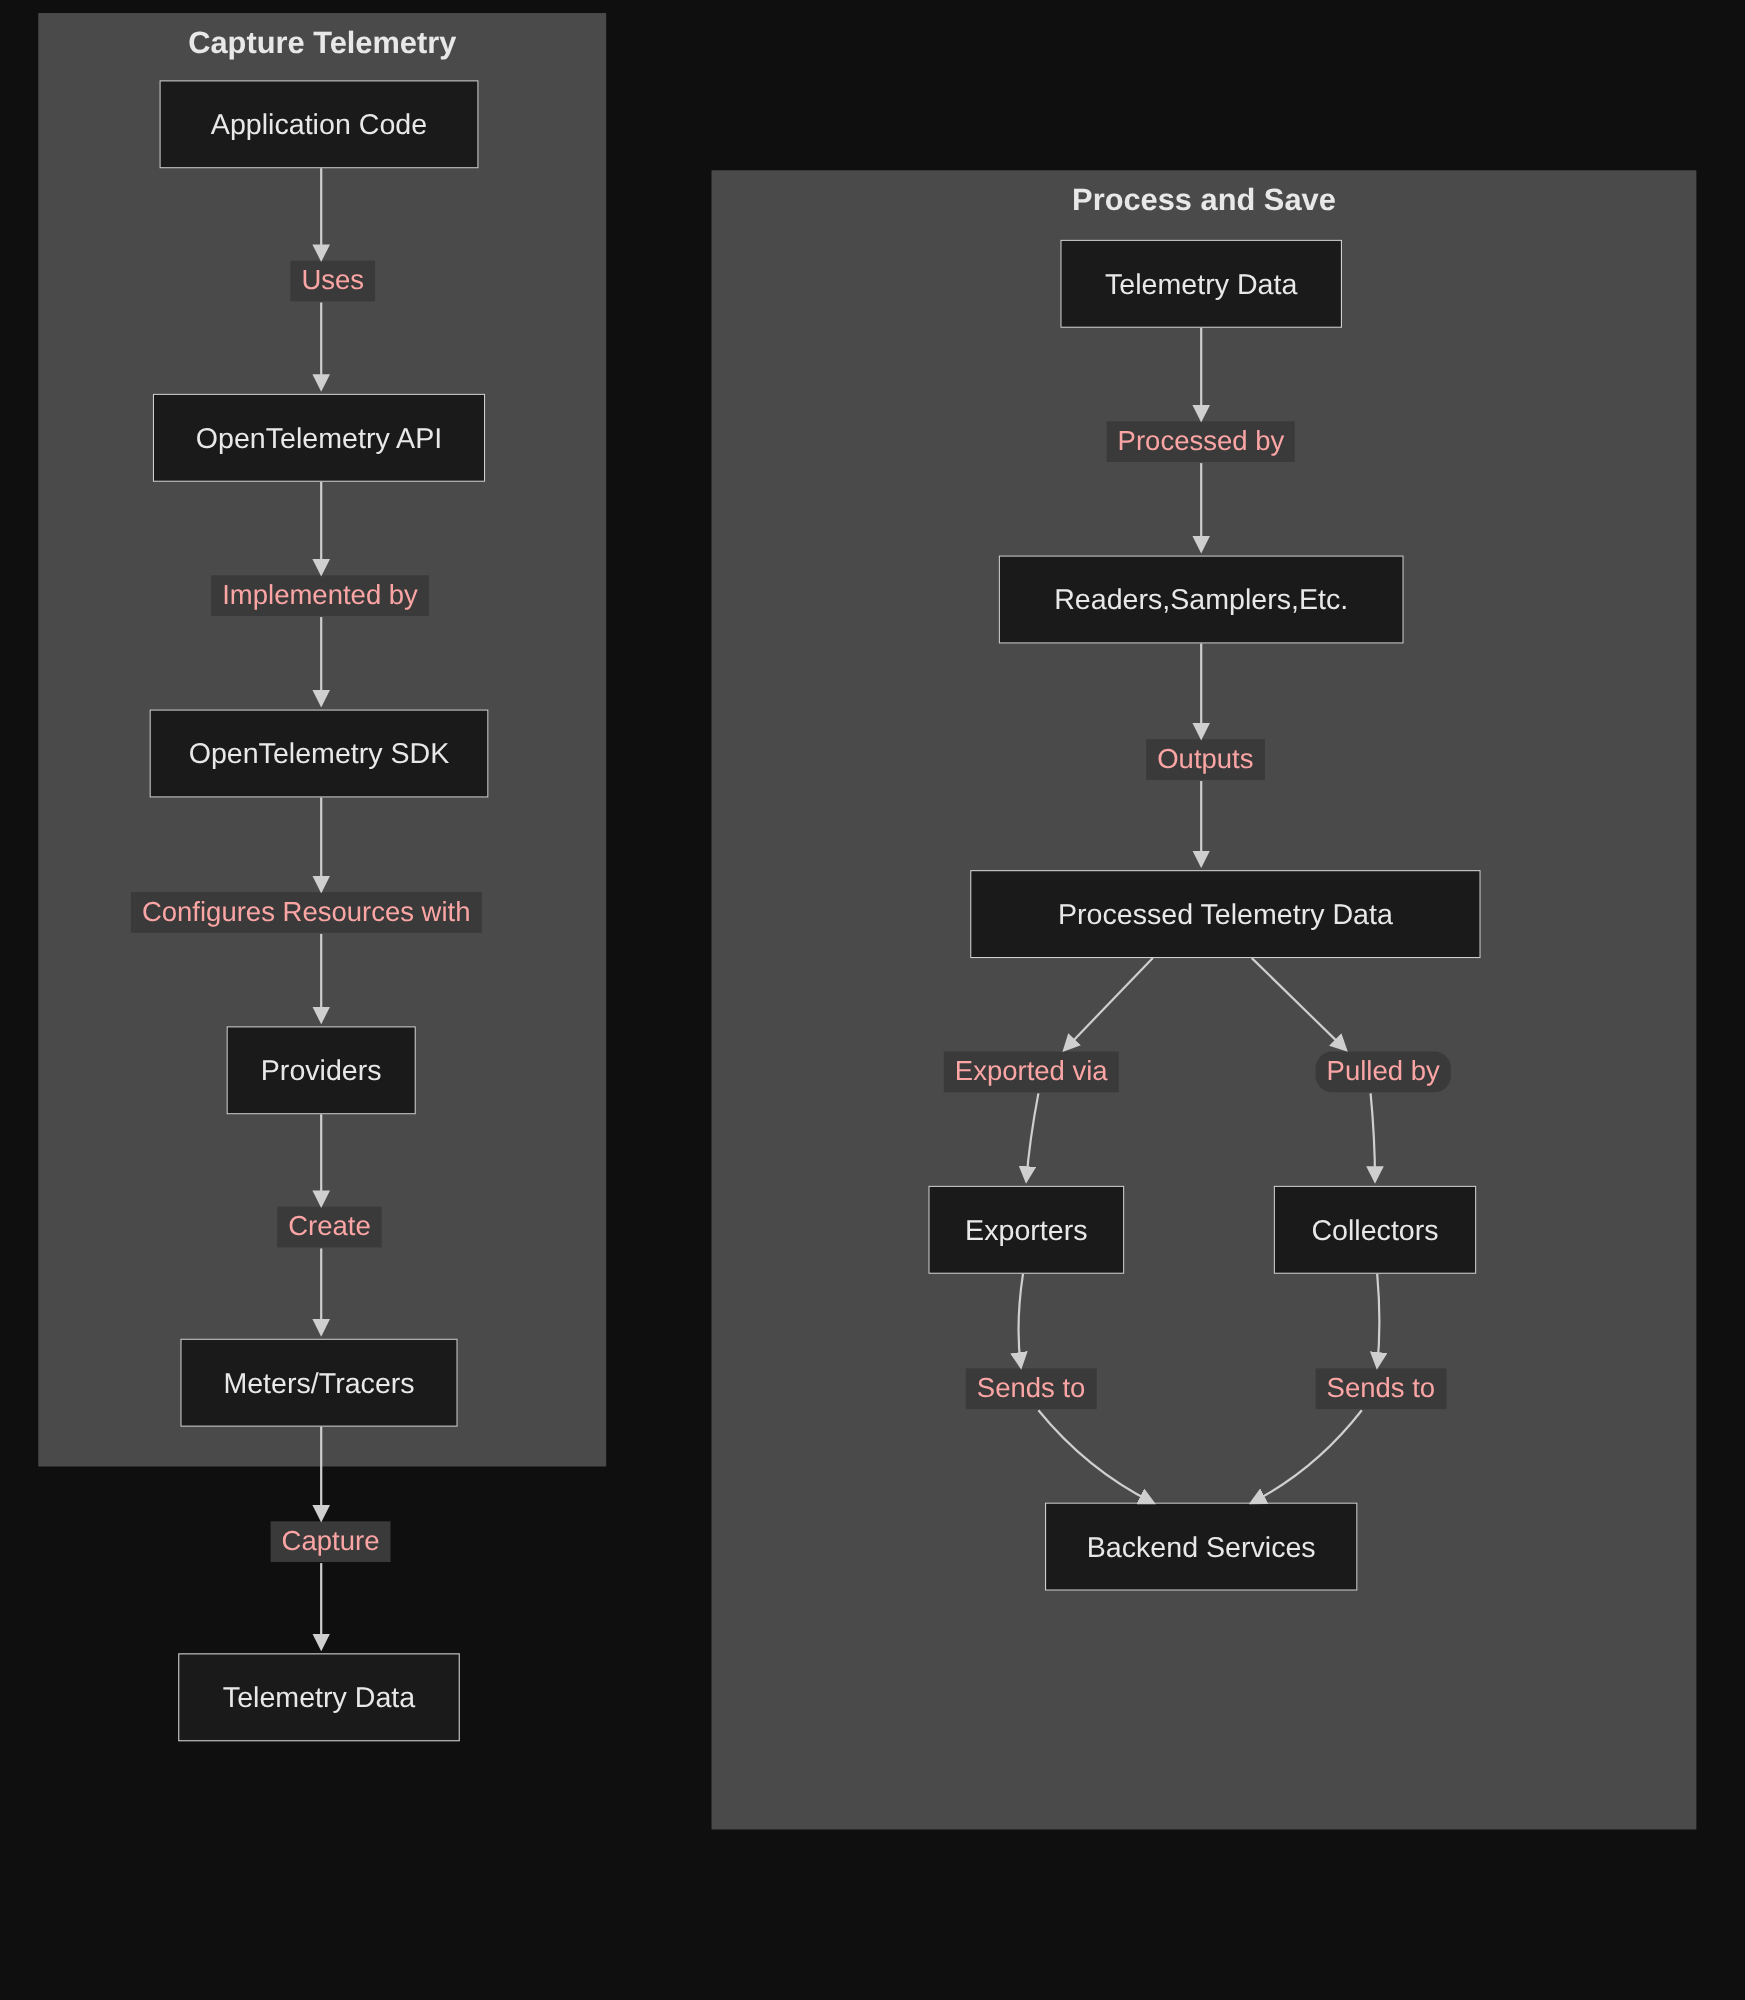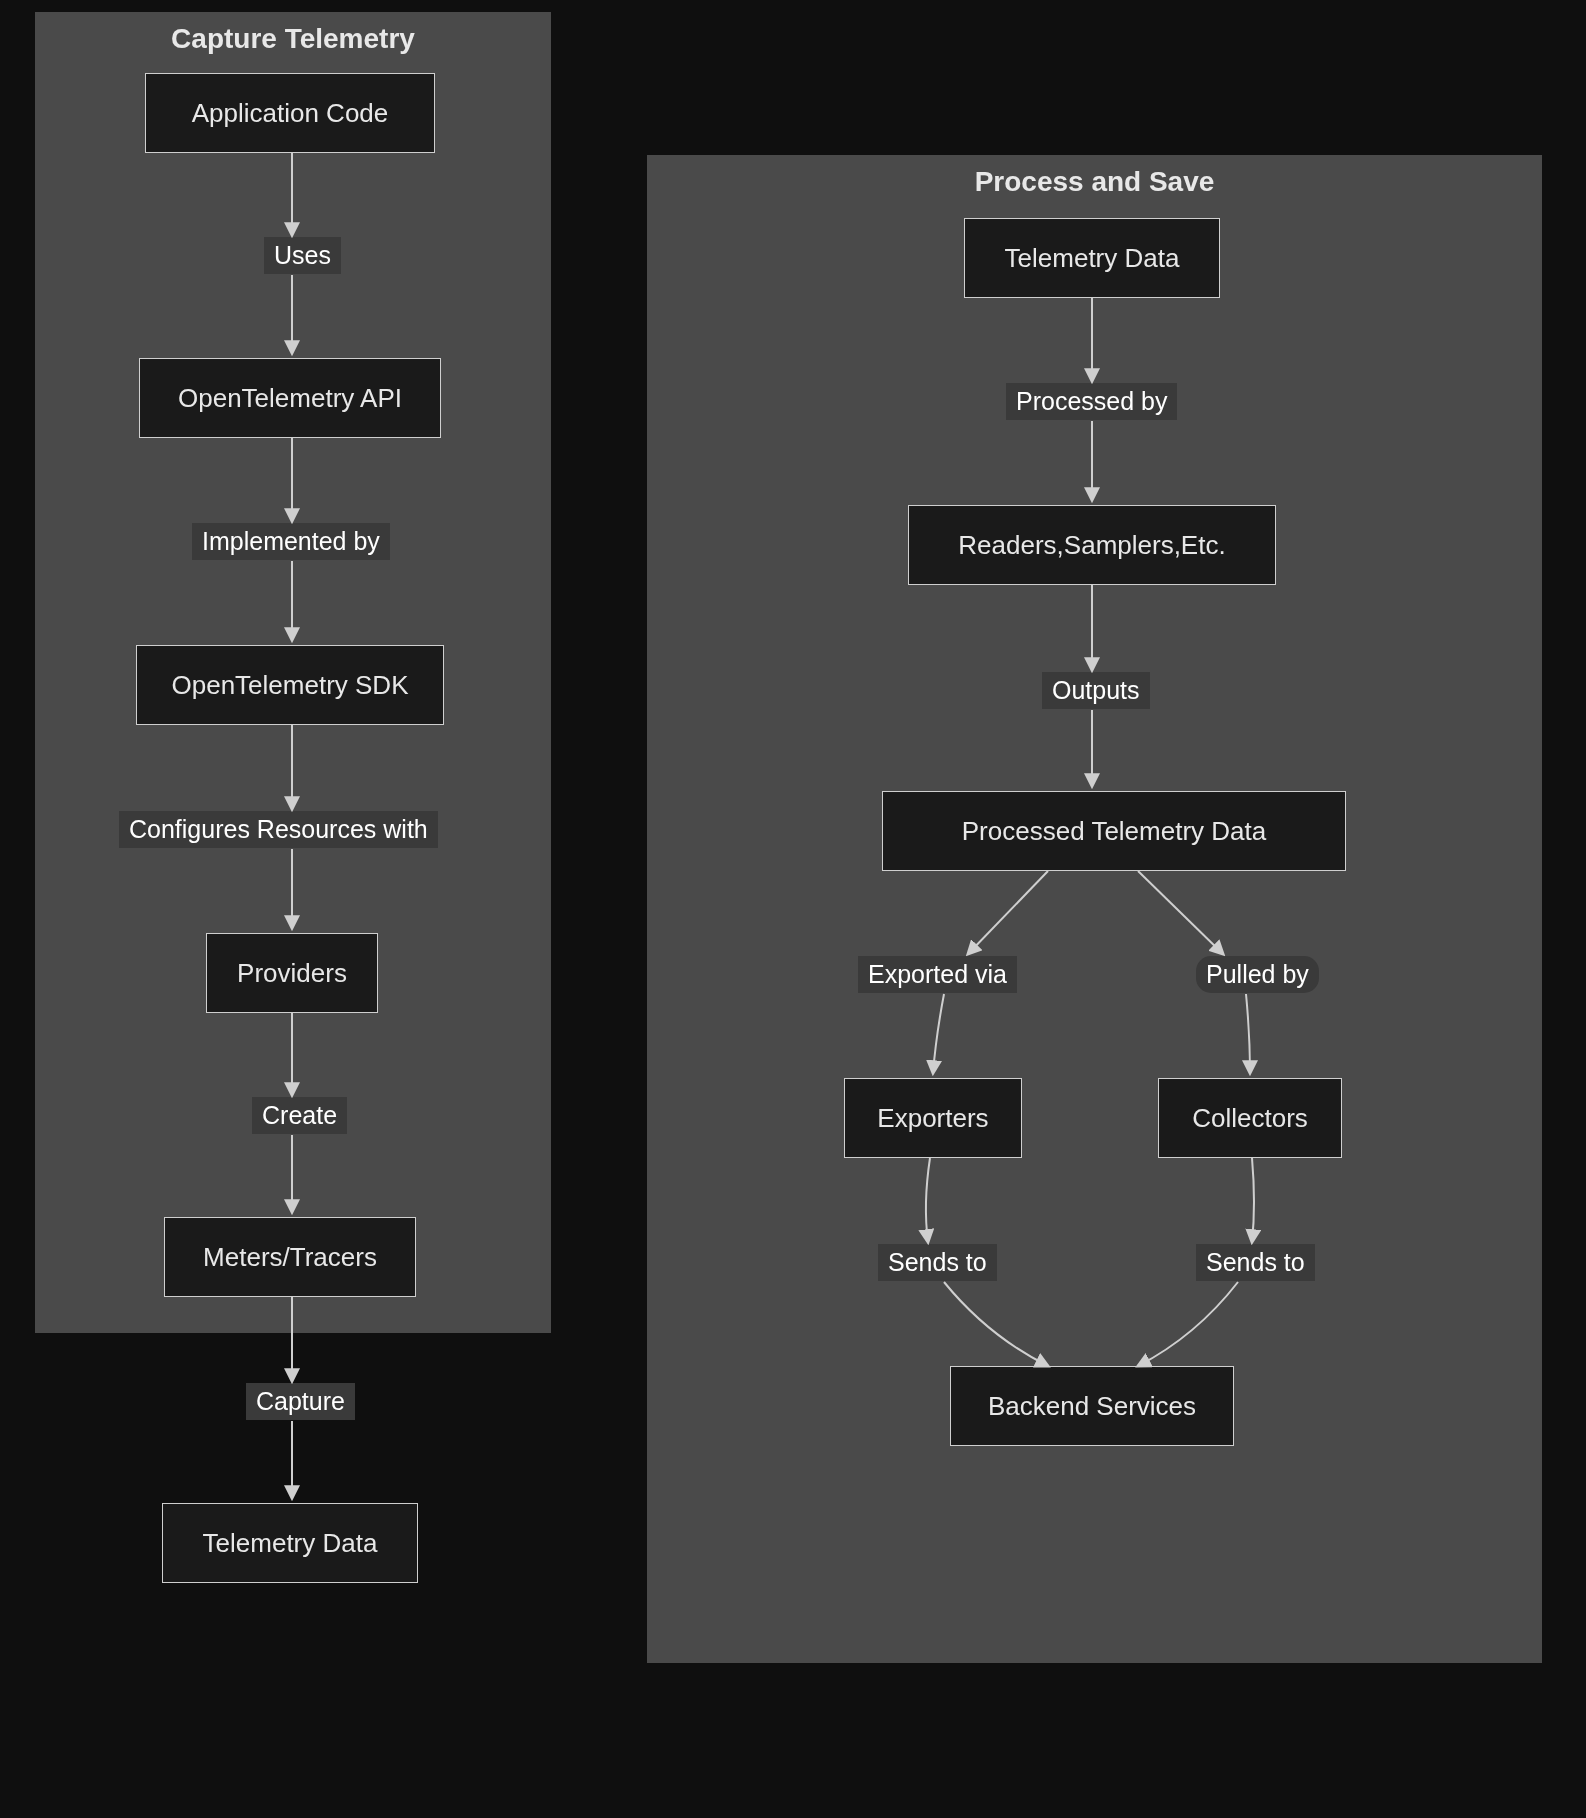--- a/index.html
+++ b/index.html
@@ -31,21 +31,21 @@
     font-size: 26px;
     font-weight: 500;
     display: flex;
     align-items: center;
     justify-content: center;
     padding: 0 9px;
   }
   .edge-label {
     position: absolute;
     background: #3a3a3a;
-    color: #ffffff;
+    color: #fca5a5;
     font-size: 25px;
     padding: 4px 10px;
     text-align: center;
     white-space: nowrap;
   }
   svg.edges {
     position: absolute;
     top: 0; left: 0;
     pointer-events: none;
   }

